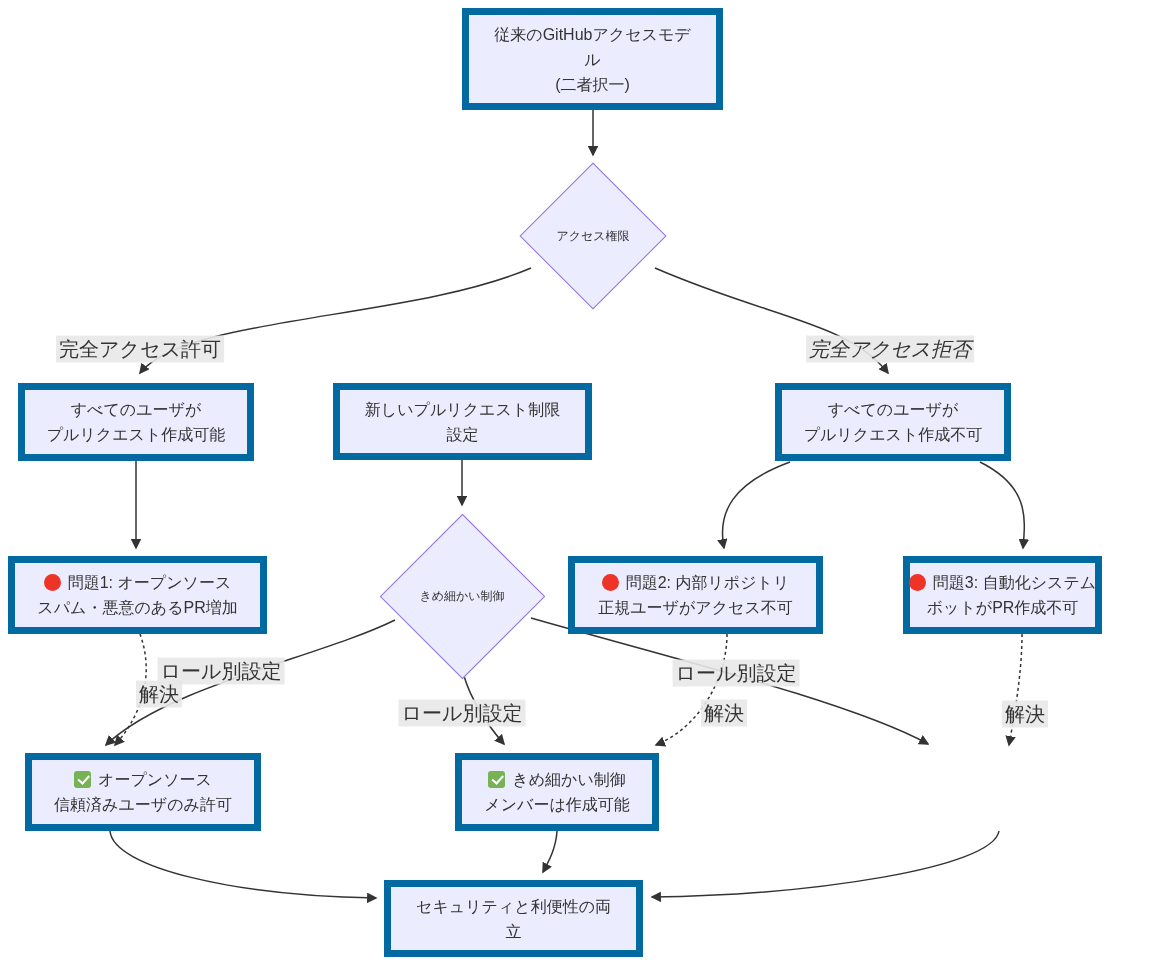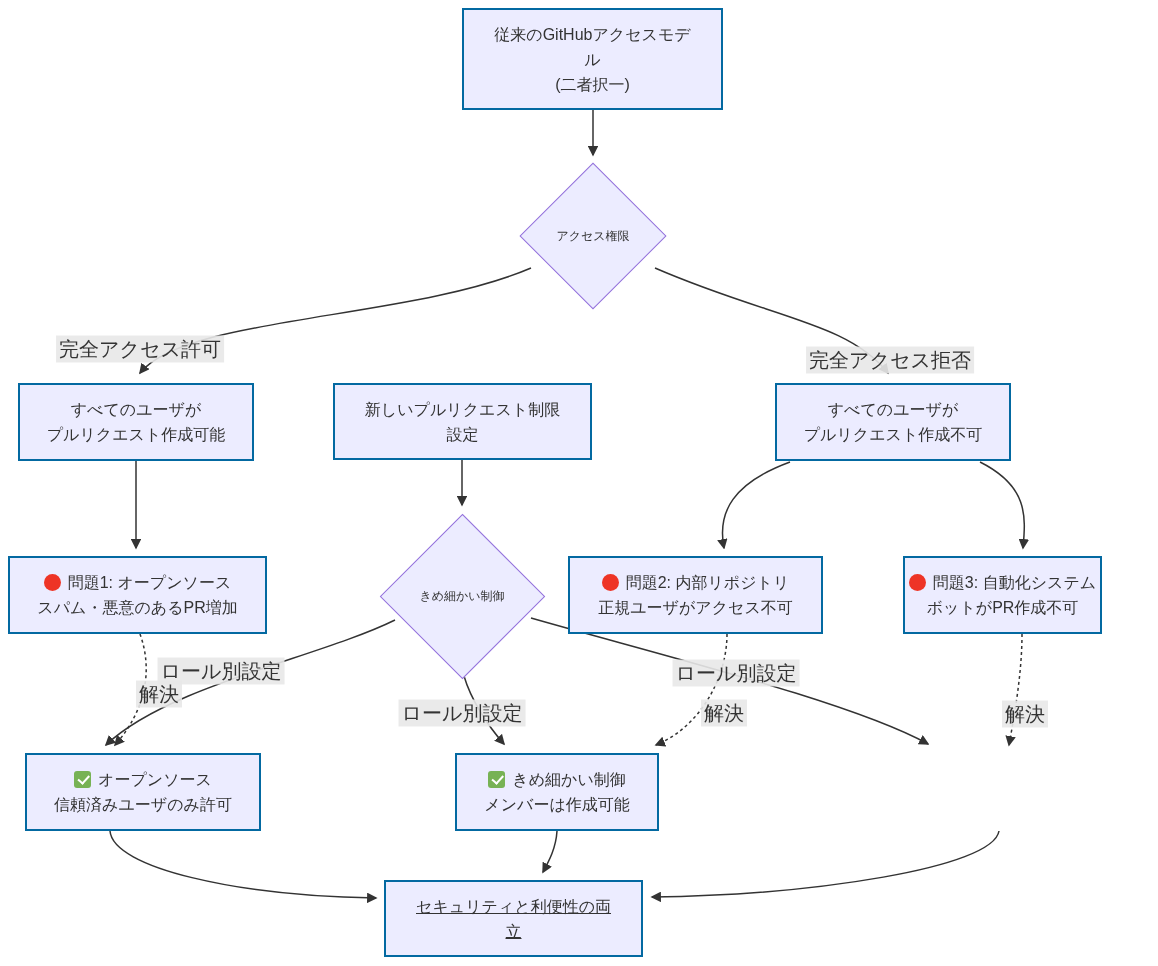--- a/index.html
+++ b/index.html
@@ -8,21 +8,21 @@
     width:1158px;height:966px;
     background:#ffffff;
     font-family:"Liberation Sans","DejaVu Sans",sans-serif;
     color:#333333;
     overflow:hidden;
   }
   #edges{position:absolute;left:0;top:0;width:1158px;height:966px;z-index:0;}
   .node{
     position:absolute;
     background:#ECECFF;
-    border:2px solid #0369a1;
+    border:7px solid #0369a1;
     box-sizing:border-box;
     display:flex;
     flex-direction:column;
     align-items:center;
     justify-content:center;
     text-align:center;
     font-size:16px;
     line-height:25px;
     z-index:2;
   }
@@ -180,27 +180,27 @@
 
   <div class="node" style="left:455px;top:753px;width:204px;height:78px;">
     <div class="line iconline">
       <span class="green-check-icon"></span>
       <span>きめ細かい制御</span>
     </div>
     <div class="line">メンバーは作成可能</div>
   </div>
 
 
-  <div class="node" style="left:384px;top:880px;width:259px;height:77px;text-decoration:underline;">
+  <div class="node" style="left:384px;top:880px;width:259px;height:77px;">
     <div class="line">セキュリティと利便性の両</div>
     <div class="line">立</div>
   </div>
 
   <div class="edge-label" style="left:140px;top:349px;">完全アクセス許可</div>
-  <div class="edge-label" style="left:890px;top:360px;">完全アクセス拒否</div>
+  <div class="edge-label" style="left:890px;top:349px;font-style:italic;">完全アクセス拒否</div>
   <div class="edge-label" style="left:221px;top:671px;">ロール別設定</div>
   <div class="edge-label" style="left:159px;top:694px;">解決</div>
   <div class="edge-label" style="left:462px;top:713px;">ロール別設定</div>
   <div class="edge-label" style="left:736px;top:673px;">ロール別設定</div>
   <div class="edge-label" style="left:724px;top:713px;">解決</div>
   <div class="edge-label" style="left:1025px;top:714px;">解決</div>
 
 </div>
 
 </body></html>

